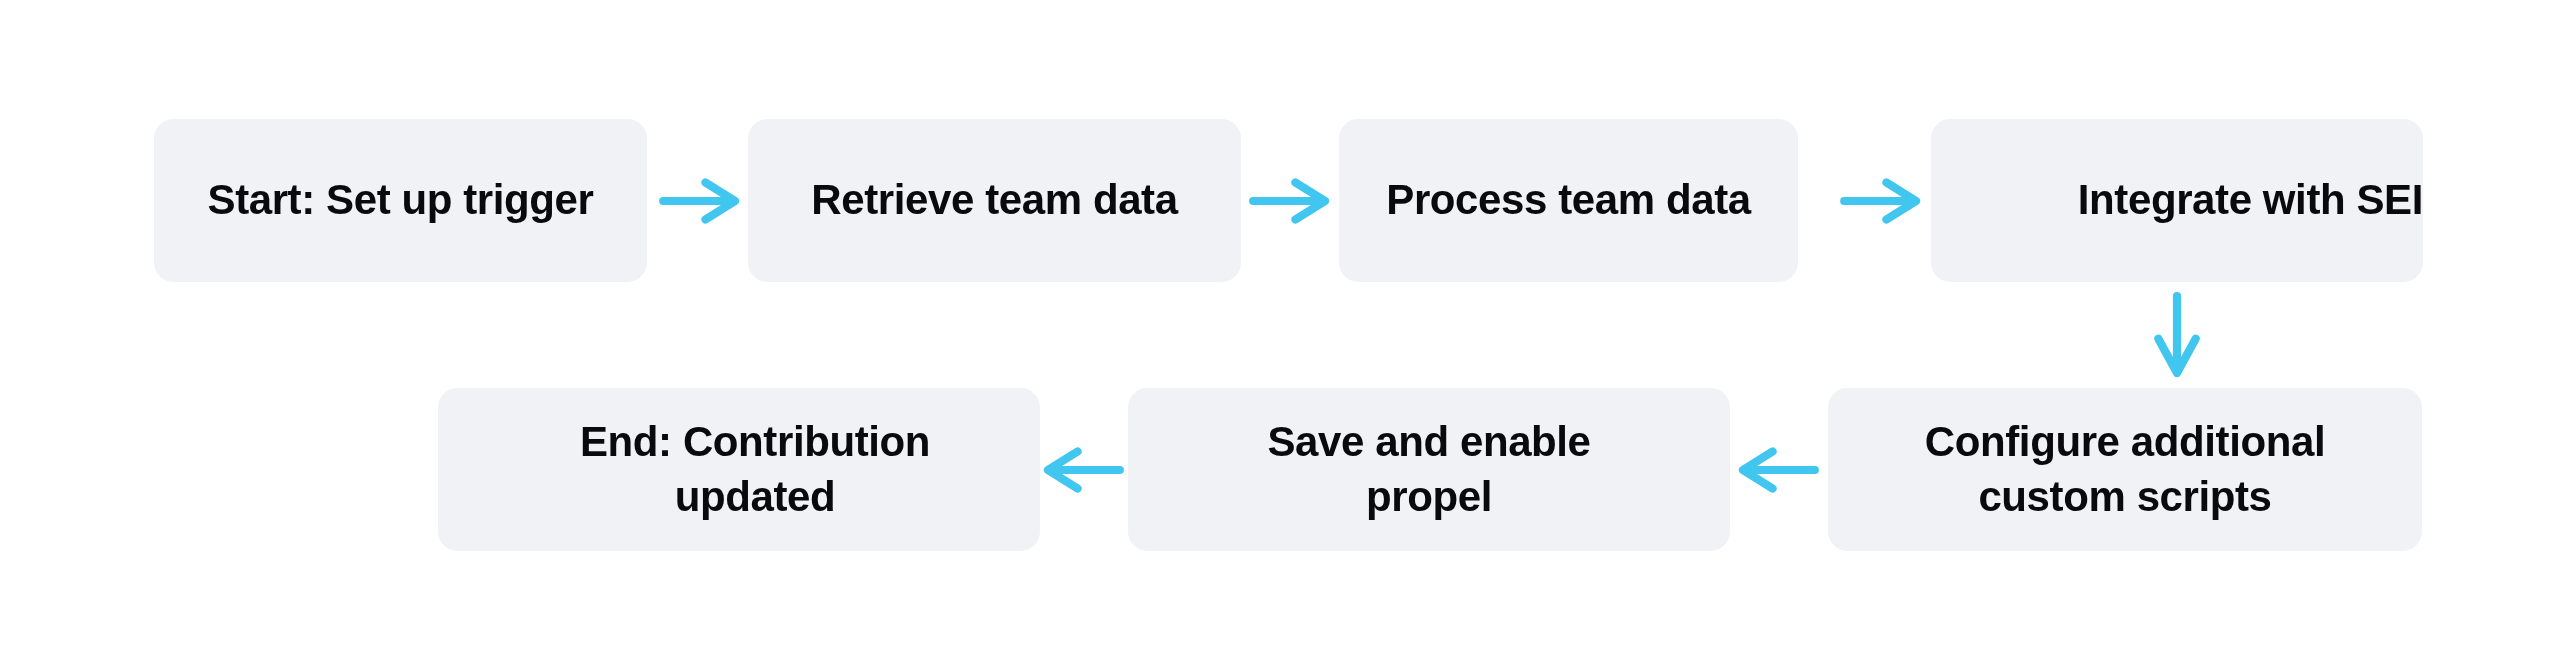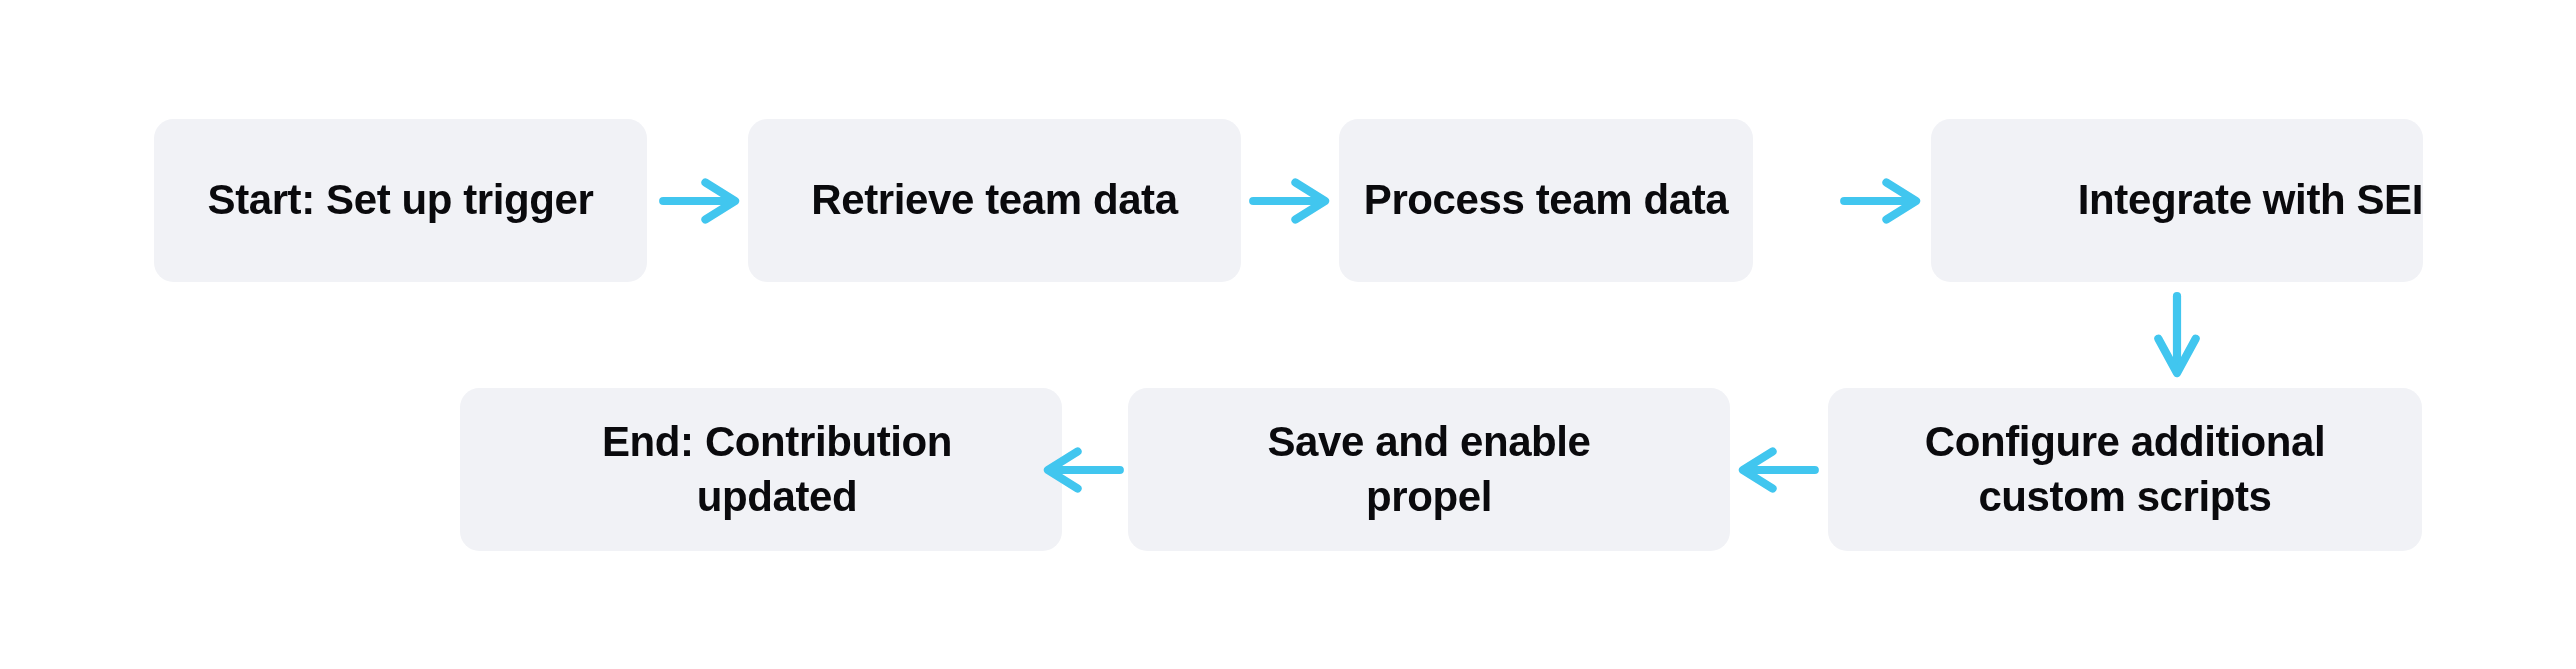--- a/index.html
+++ b/index.html
@@ -35,26 +35,26 @@
     font-size: 42px;
     font-weight: 700;
     line-height: 1.3;
     letter-spacing: -0.4px;
   }
   .node .label { white-space: pre-line; }
 
   
   .n-start     { left: 154px;  top: 119px; width: 493px; height: 163px; }
   .n-retrieve  { left: 748px; top: 119px; width: 493px; height: 163px; align-items: center; }
-  .n-process   { left: 1339px; top: 119px; width: 414px; height: 163px; }
+  .n-process   { left: 1339px; top: 119px; width: 459px; height: 163px; }
   .n-integrate { left: 1931px; top: 119px; width: 492px; height: 163px; justify-content: flex-end; }
   
   .n-configure { left: 1828px; top: 388px; width: 594px; height: 163px; }
   .n-save      { left: 1128px; top: 388px; width: 602px; height: 163px; }
-  .n-end       { left: 460px;  top: 388px; width: 602px; height: 163px; padding-left: 32px; }
+  .n-end       { left: 438px;  top: 388px; width: 602px; height: 163px; padding-left: 32px; }
 
   .arrow { position: absolute; display: block; }
   .arrow path, .arrow line, .arrow polyline {
     fill: none;
     stroke: var(--arrow);
     stroke-width: 11;
     stroke-linecap: round;
     stroke-linejoin: round;
   }
   .a1 { left: 658px;  top: 177px; }

